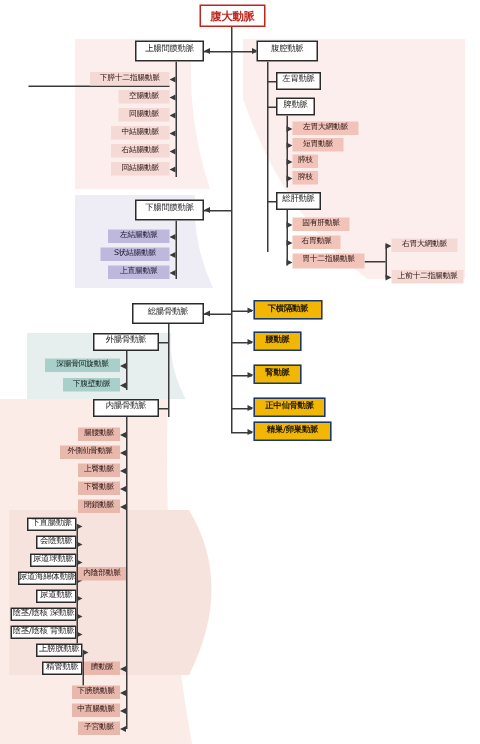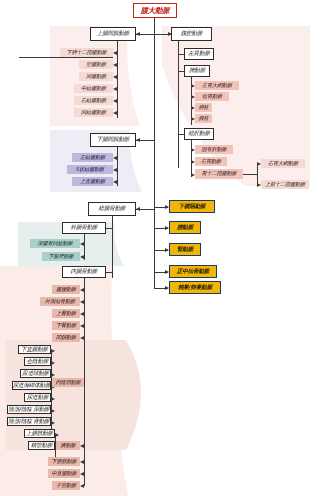--- a/index.html
+++ b/index.html
@@ -2,21 +2,21 @@
 <html><head>
 <meta charset="utf-8">
 <style>
   html,body{margin:0;padding:0;}
   body{
     width:310px;height:496px;
     background:#ffffff;
     font-family:"DejaVu Sans","Liberation Sans",sans-serif;
     position:relative;overflow:hidden;
   }
-  #canvas{position:absolute;left:0;top:0;width:310px;height:496px;font-style:italic;}
+  #canvas{position:absolute;left:0;top:0;width:310px;height:496px;}
 
   
   .wedge{position:absolute;z-index:0;}
 
   
   .ln{position:absolute;background:#3a3a3a;z-index:1;}
   .ln.v{width:1px;}
   .ln.h{height:1px;}
 
   

